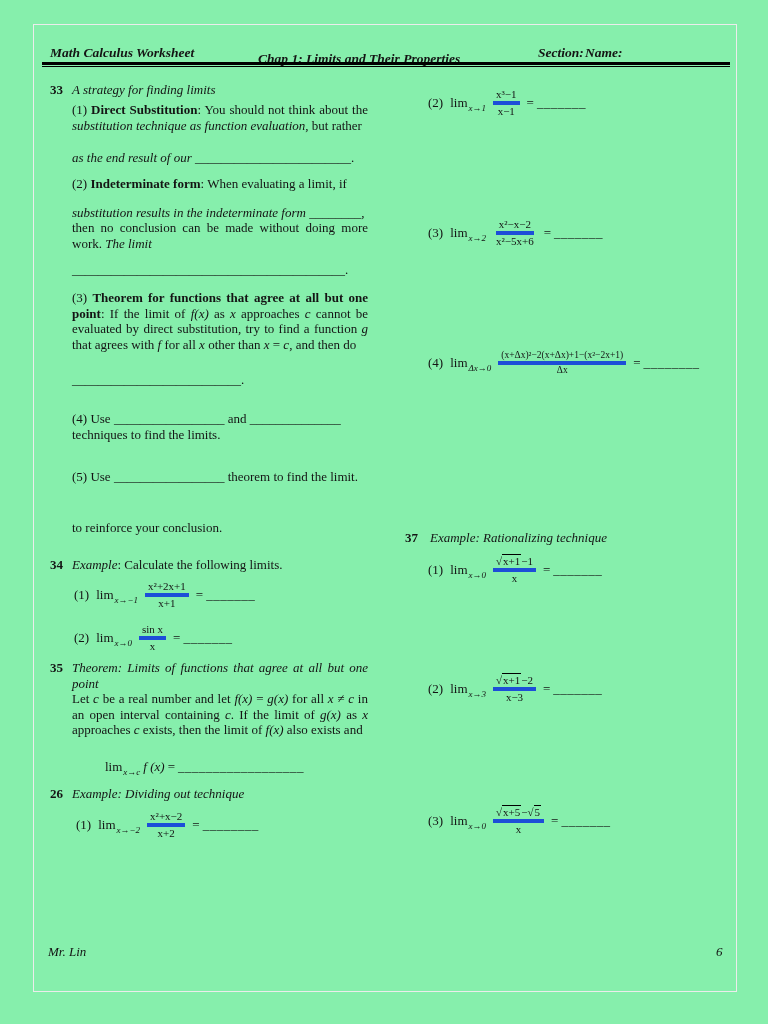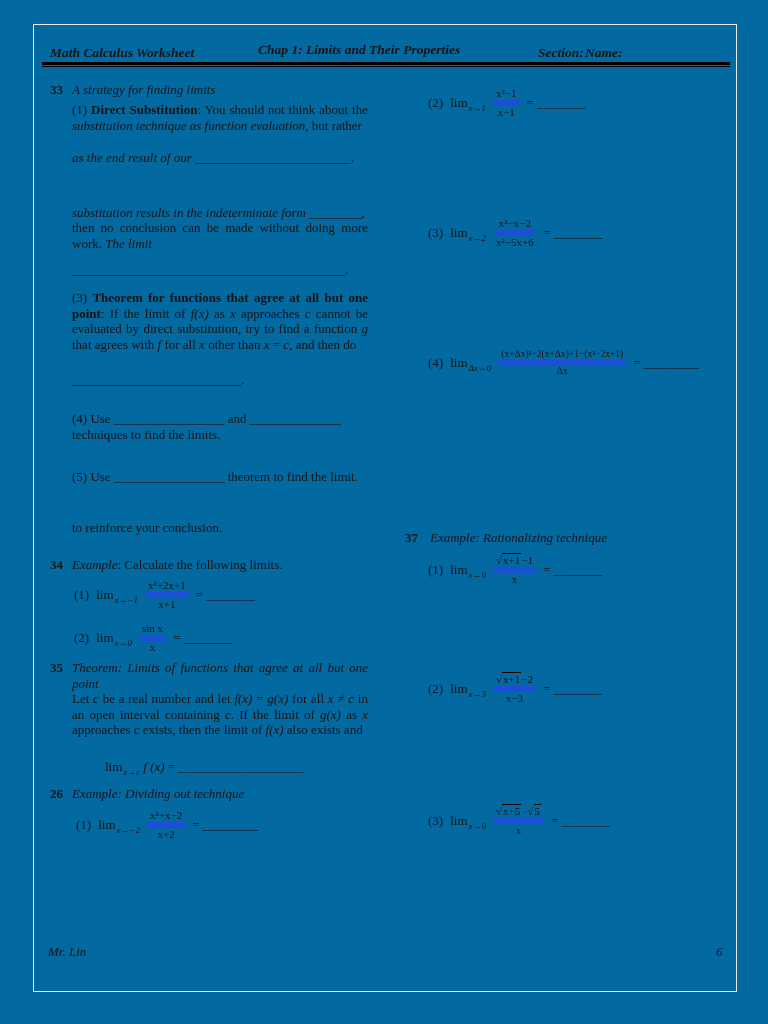--- a/index.html
+++ b/index.html
@@ -1,16 +1,16 @@
 <!DOCTYPE html>
 <html><head>
 <meta charset="utf-8">
 <style>
   html,body{margin:0;padding:0;background:#ffffff;}
-  .page{position:relative;width:768px;height:1024px;background:#0369a1;overflow:hidden;
+  .page{position:relative;width:768px;height:1024px;background:#86efac;overflow:hidden;
         font-family:"Liberation Serif",serif;font-size:13px;color:#141414;}
   .scan-edge{position:absolute;left:33px;top:24px;width:702px;height:966px;border:1px solid #ececec;}
   .abs{position:absolute;}
   .b{font-weight:bold;}
   .i{font-style:italic;}
   .hdr{font-weight:bold;font-style:italic;font-size:13.5px;white-space:nowrap;}
   .rule{position:absolute;left:42px;top:62px;width:688px;height:1px;
         border-top:3px solid #000;border-bottom:1px solid #000;}
   .item{position:absolute;display:flex;}
   .inum{font-weight:bold;flex:0 0 22px;}
@@ -18,45 +18,46 @@
   .para{position:absolute;left:72px;width:296px;text-align:justify;line-height:15.6px;}
   .oneline{position:absolute;left:72px;white-space:nowrap;line-height:15.6px;}
   .blankline{position:absolute;left:72px;white-space:nowrap;}
   .row{position:absolute;display:flex;align-items:center;min-height:34px;}
   .plabel{margin-right:7px;}
   .limgrp{white-space:nowrap;}
   .lsub{font-size:9px;font-style:italic;position:relative;top:4px;margin-left:1px;margin-right:3px;text-align:center;}
   .frac{display:inline-flex;flex-direction:column;align-items:center;
         font-size:11px;line-height:1.2;margin:0 4px;vertical-align:middle;}
   .frac.fsmall{font-size:9.5px;justify-content:flex-end;}
-  .fnum{border-bottom:6px solid #1d4ed8;padding:0 3px;white-space:nowrap;}
+  .fnum{border-bottom:4px solid #1d4ed8;padding:0 3px;white-space:nowrap;}
   .fden{padding:0 3px;white-space:nowrap;}
   .rad{border-top:1px solid #000;padding:0 1px;}
   .eq{margin:0 3px;}
   .ablank{letter-spacing:0.5px;}
   .ftr{font-style:italic;font-size:13px;}
 </style>
 </head>
 <body>
 
 <div class="page">
   <div class="scan-edge"></div>
 
   <span class="abs hdr" style="left:50px;top:45px;">Math Calculus Worksheet</span>
-  <span class="abs hdr" style="left:258px;top:42px;">Chap 1: Limits and Their Properties</span>
+  <span class="abs hdr" style="left:258px;top:51px;">Chap 1: Limits and Their Properties</span>
   <span class="abs hdr" style="left:538px;top:45px;">Section:</span>
   <span class="abs hdr" style="left:585px;top:45px;">Name:</span>
   <div class="rule"></div>
 
   <div class="item" style="left:50px;top:82px;width:318px;">
     <span class="inum">33</span>
     <span class="ititle i">A strategy for finding limits</span>
   </div>
   <div class="para" style="top:102px;"><span>(1) </span><span class="b">Direct Substitution</span><span>: You should not think about the </span><span class="i">substitution technique as function evaluation</span><span>, but rather</span></div>
   <div class="oneline" style="top:150px;"><span class="i">as the end result of our </span><span>________________________.</span></div>
+  <div class="para" style="top:176px;"><span>(2) </span><span class="b">Indeterminate form</span><span>: When evaluating a limit, if</span></div>
   <div class="oneline" style="top:205px;"><span class="i">substitution results in the indeterminate form </span><span>________,</span></div>
   <div class="para" style="top:220px;"><span>then no conclusion can be made without doing more work. </span><span class="i">The limit</span></div>
   <div class="blankline" style="top:262px;">__________________________________________.</div>
   <div class="para" style="top:290px;"><span>(3) </span><span class="b">Theorem for functions that agree at all but one point</span><span>: If the limit of </span><span class="i">f(x)</span><span> as </span><span class="i">x</span><span> approaches </span><span class="i">c</span><span> cannot be evaluated by direct substitution, try to find a function </span><span class="i">g</span><span> that agrees with </span><span class="i">f</span><span> for all </span><span class="i">x</span><span> other than </span><span class="i">x</span><span> = </span><span class="i">c</span><span>, and then do</span></div>
   <div class="blankline" style="top:372px;">__________________________.</div>
   <div class="oneline" style="top:411px;"><span>(4) Use </span><span>_________________</span><span> and </span><span>______________</span></div>
   <div class="oneline" style="top:427px;text-align:center;">techniques to find the limits.</div>
   <div class="oneline" style="top:469px;"><span>(5) Use </span><span>_________________</span><span> theorem to find the limit.</span></div>
   <div class="oneline" style="top:520px;">to reinforce your conclusion.</div>
 

